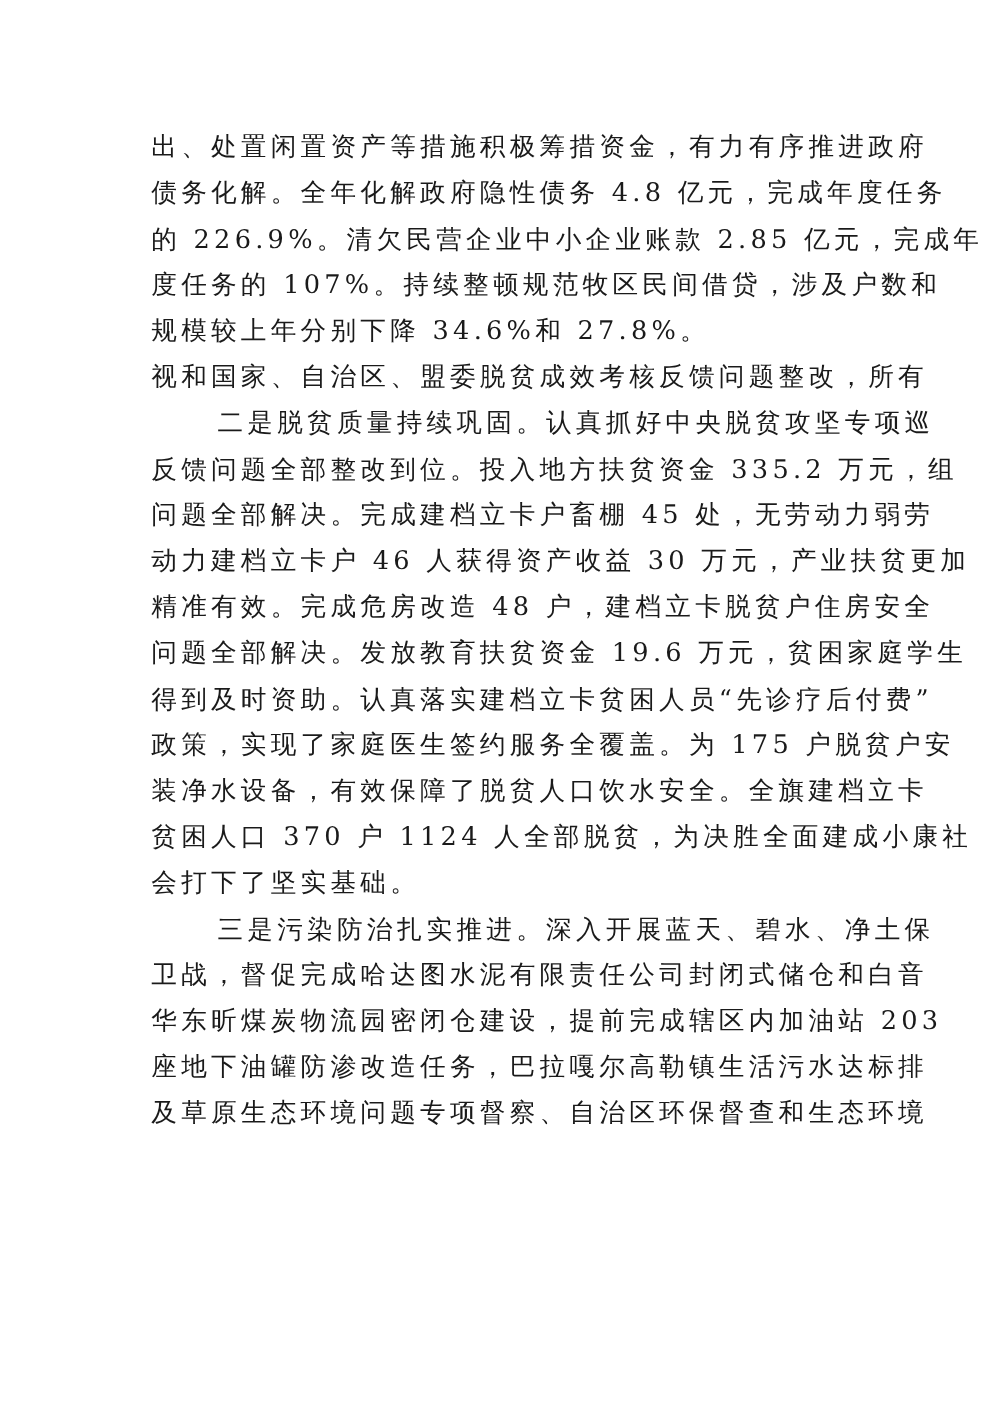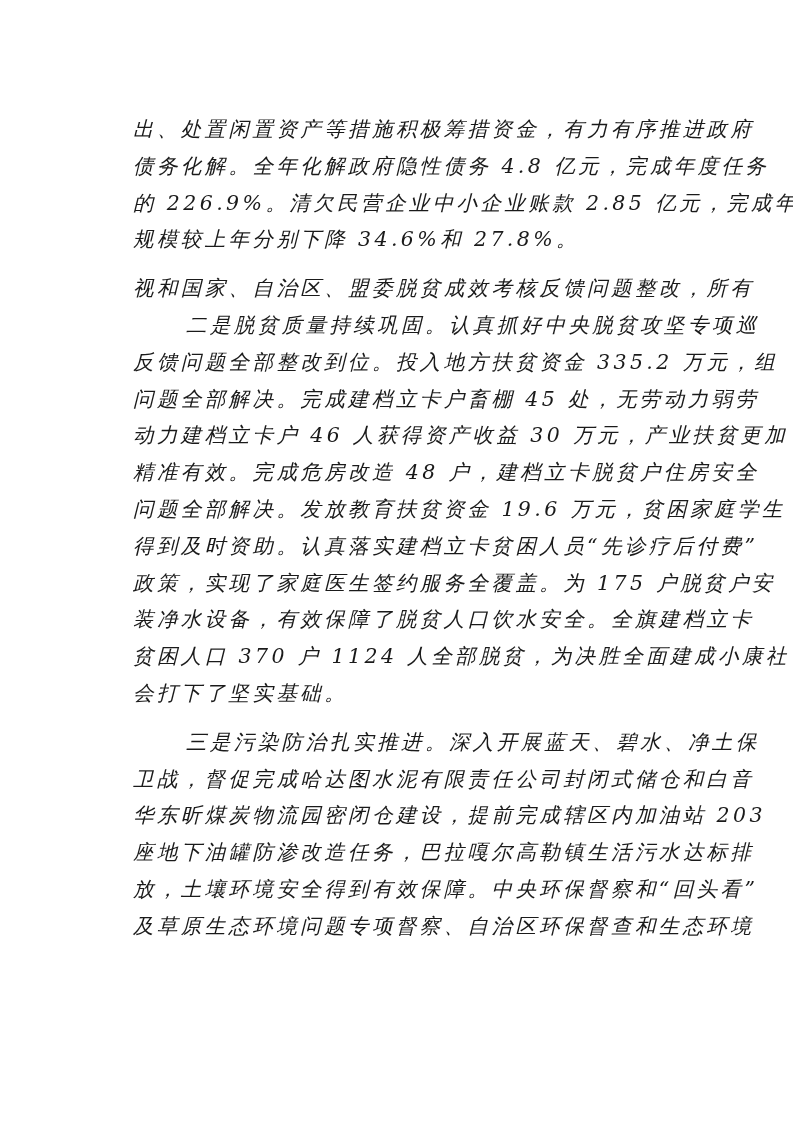--- a/index.html
+++ b/index.html
@@ -28,23 +28,22 @@
     width: 553px;
     font-family: "DejaVu Serif", "Liberation Serif", serif;
     font-size: 20.5px;
     line-height: 36.8px;
     color: #1a1a1a;
     text-align: justify;
     text-justify: inter-character;
     letter-spacing: 3.4px;
   }
   .body-text p {
-    margin: 12px;
+    margin: 0;
     padding: 0;
-    font-style: italic;
   }
   .line {
     display: block;
     white-space: nowrap;
     text-align: justify;
     text-align-last: justify;
     height: 36.8px;
     overflow: visible;
   }
   .line.last {
@@ -57,20 +56,21 @@
 </head>
 <body>
 
 <div class="page">
   <div class="body-text">
 
     <p>
       <span class="line">出、处置闲置资产等措施积极筹措资金，有力有序推进政府</span>
       <span class="line">债务化解。全年化解政府隐性债务 4.8 亿元，完成年度任务</span>
       <span class="line">的 226.9%。清欠民营企业中小企业账款 2.85 亿元，完成年</span>
+      <span class="line">度任务的 107%。持续整顿规范牧区民间借贷，涉及户数和</span>
       <span class="line last">规模较上年分别下降 34.6%和 27.8%。</span>
     </p>
 
     <p>
       <span class="line">视和国家、自治区、盟委脱贫成效考核反馈问题整改，所有</span>
       <span class="line indent">二是脱贫质量持续巩固。认真抓好中央脱贫攻坚专项巡</span>
       <span class="line">反馈问题全部整改到位。投入地方扶贫资金 335.2 万元，组</span>
       <span class="line">问题全部解决。完成建档立卡户畜棚 45 处，无劳动力弱劳</span>
       <span class="line">动力建档立卡户 46 人获得资产收益 30 万元，产业扶贫更加</span>
       <span class="line">精准有效。完成危房改造 48 户，建档立卡脱贫户住房安全</span>
@@ -80,18 +80,17 @@
       <span class="line">装净水设备，有效保障了脱贫人口饮水安全。全旗建档立卡</span>
       <span class="line">贫困人口 370 户 1124 人全部脱贫，为决胜全面建成小康社</span>
       <span class="line last">会打下了坚实基础。</span>
     </p>
 
     <p>
       <span class="line indent">三是污染防治扎实推进。深入开展蓝天、碧水、净土保</span>
       <span class="line">卫战，督促完成哈达图水泥有限责任公司封闭式储仓和白音</span>
       <span class="line">华东昕煤炭物流园密闭仓建设，提前完成辖区内加油站 203</span>
       <span class="line">座地下油罐防渗改造任务，巴拉嘎尔高勒镇生活污水达标排</span>
-      <span class="line">放，土壤环境安全得到有效保障。中央环保督察和“回头看”</span>
       <span class="line">及草原生态环境问题专项督察、自治区环保督查和生态环境</span>
     </p>
 
   </div>
 </div>
 
 </body></html>

